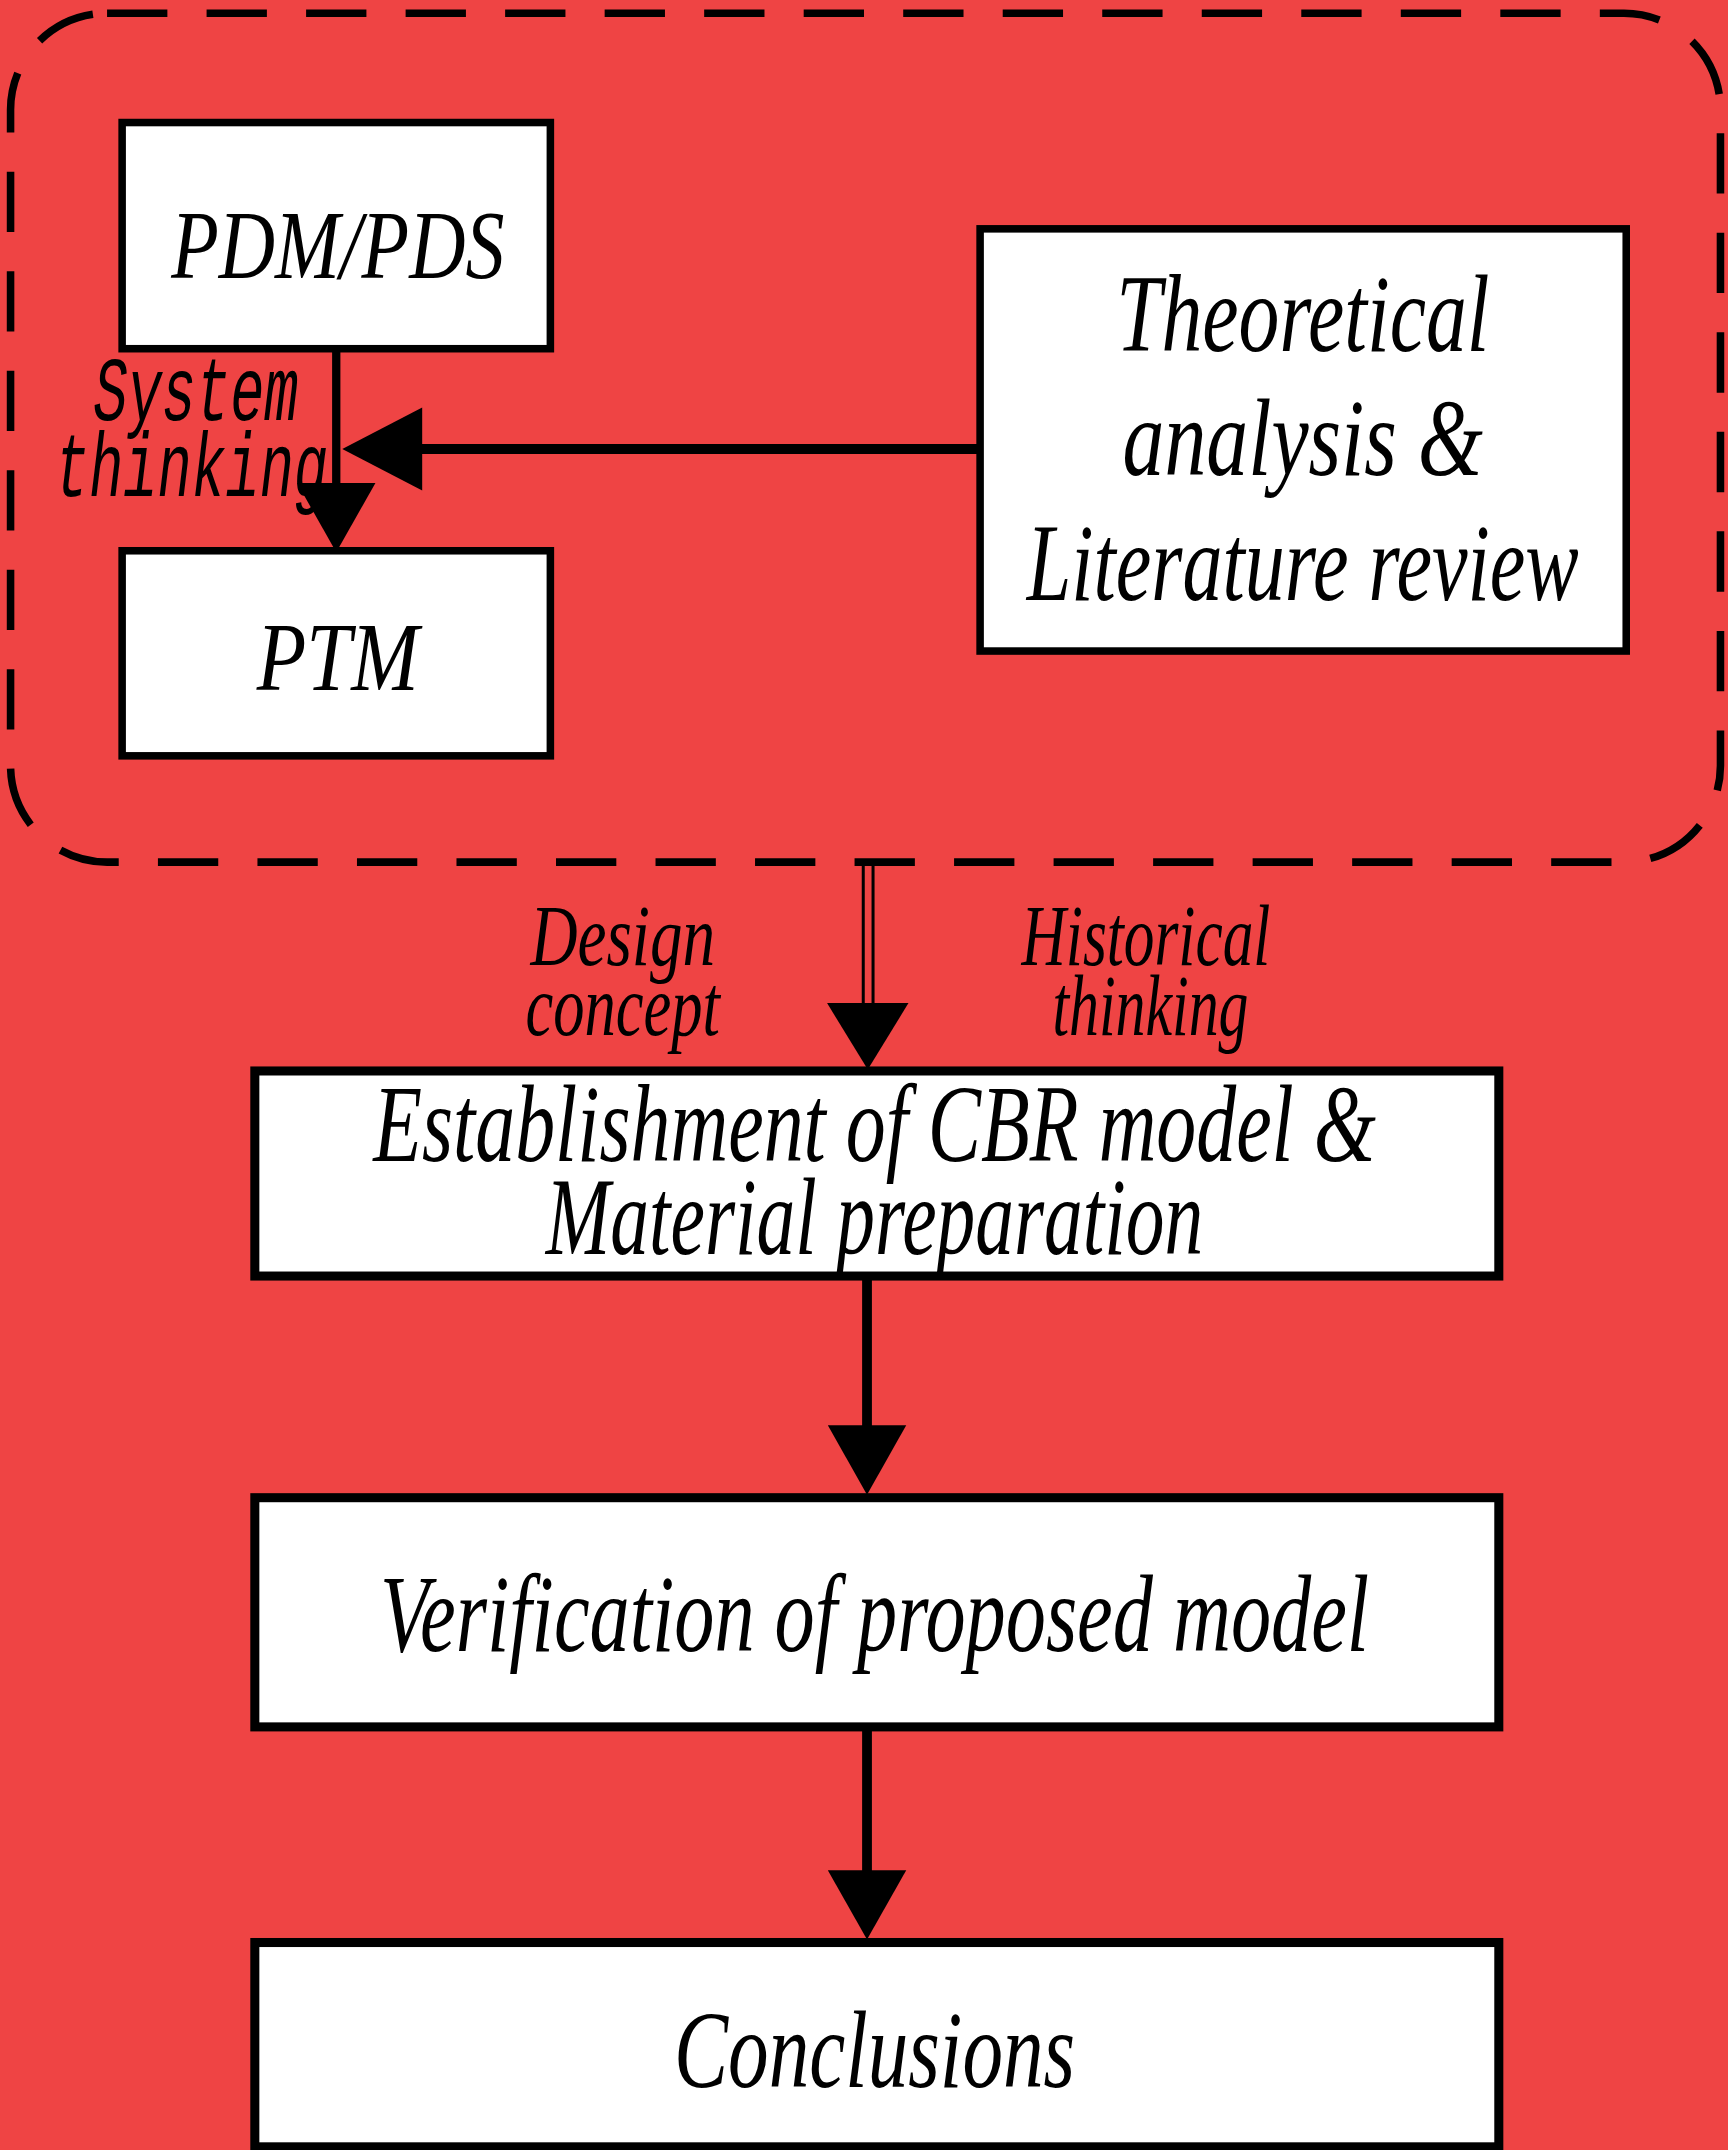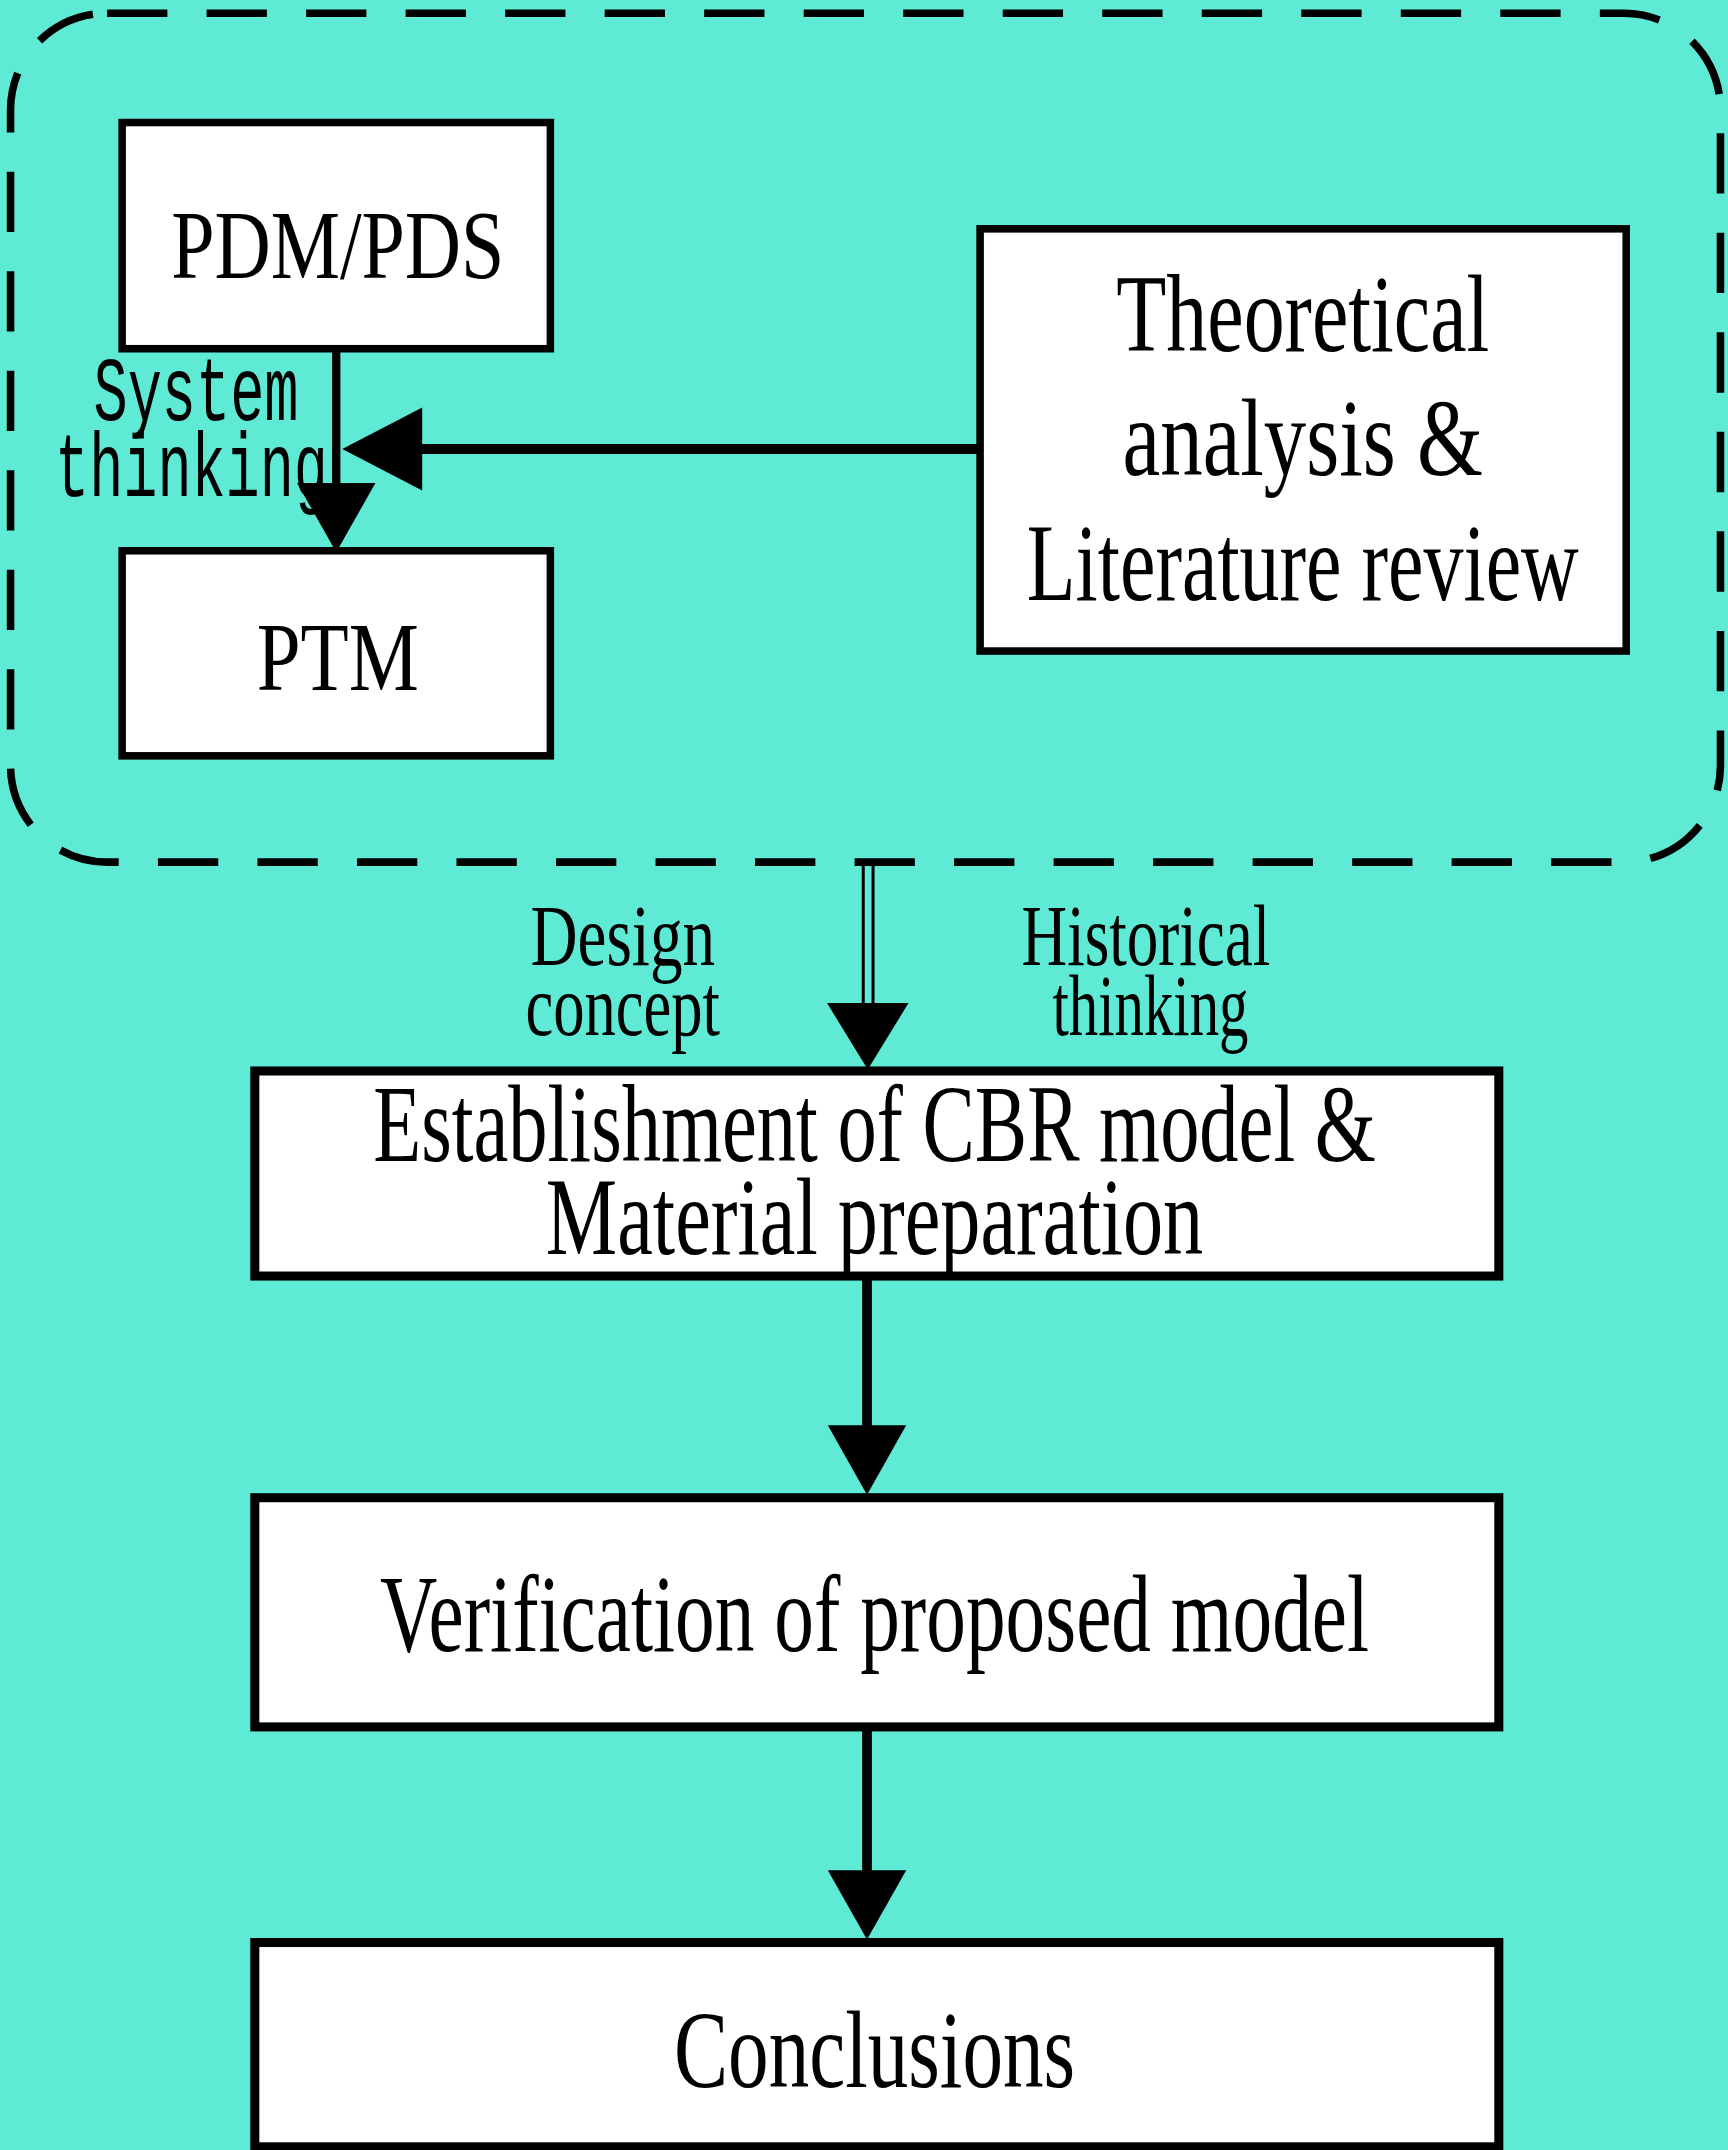--- a/index.html
+++ b/index.html
@@ -4,21 +4,22 @@
 <style>
   html, body {
     margin: 0;
     padding: 0;
     background: #ffffff;
   }
   .stage {
     width: 1728px;
     height: 2151px;
     position: relative;
-    background: #5eead4;
+    background: #ef4444;
+    font-style: italic;
   }
   svg { display: block; }
   .box-text {
     font-family: "Liberation Serif", "DejaVu Serif", serif;
     fill: #000000;
   }
   .mono-text {
     font-family: "Liberation Mono", "DejaVu Sans Mono", monospace;
     fill: #000000;
   }

